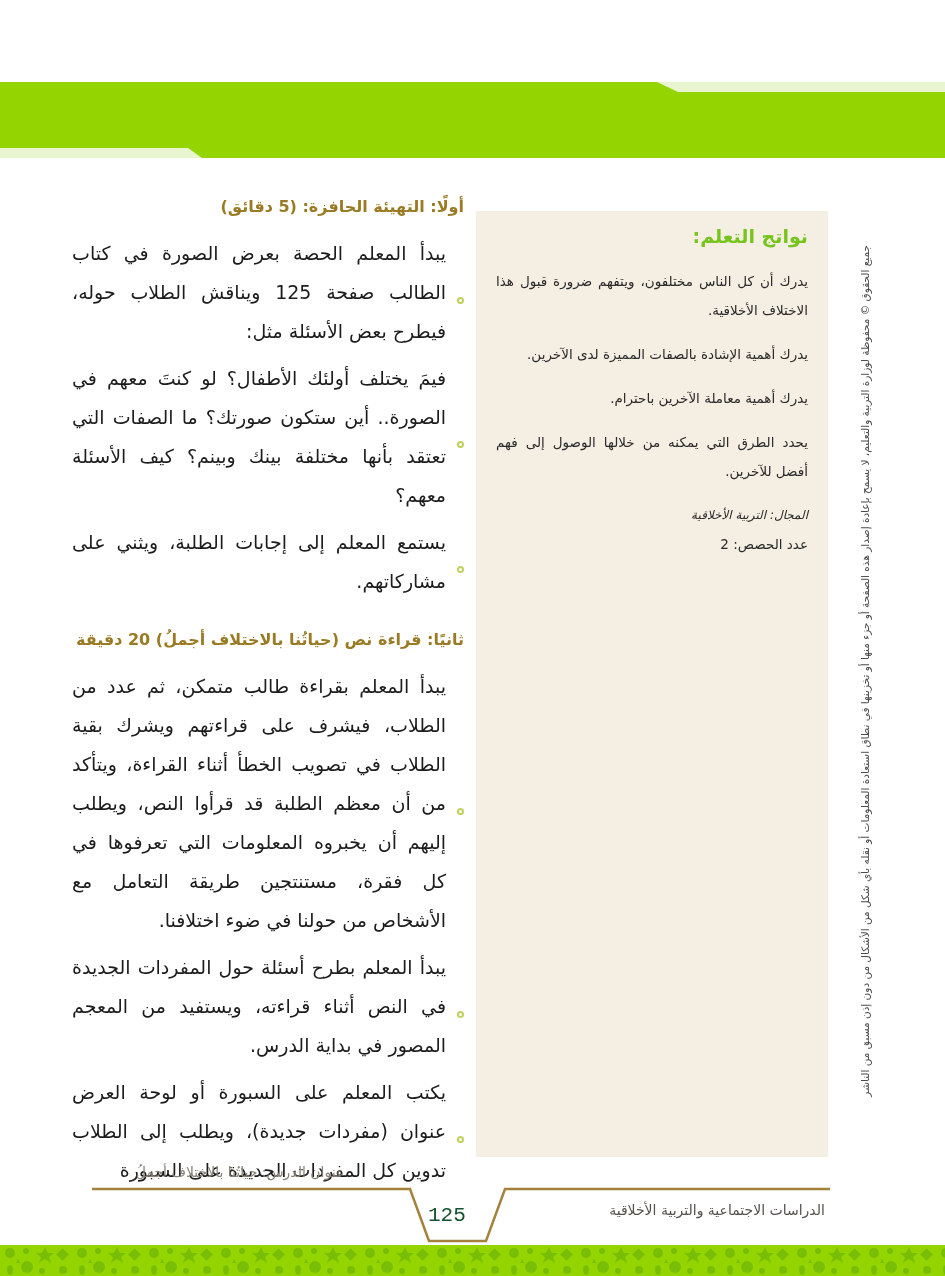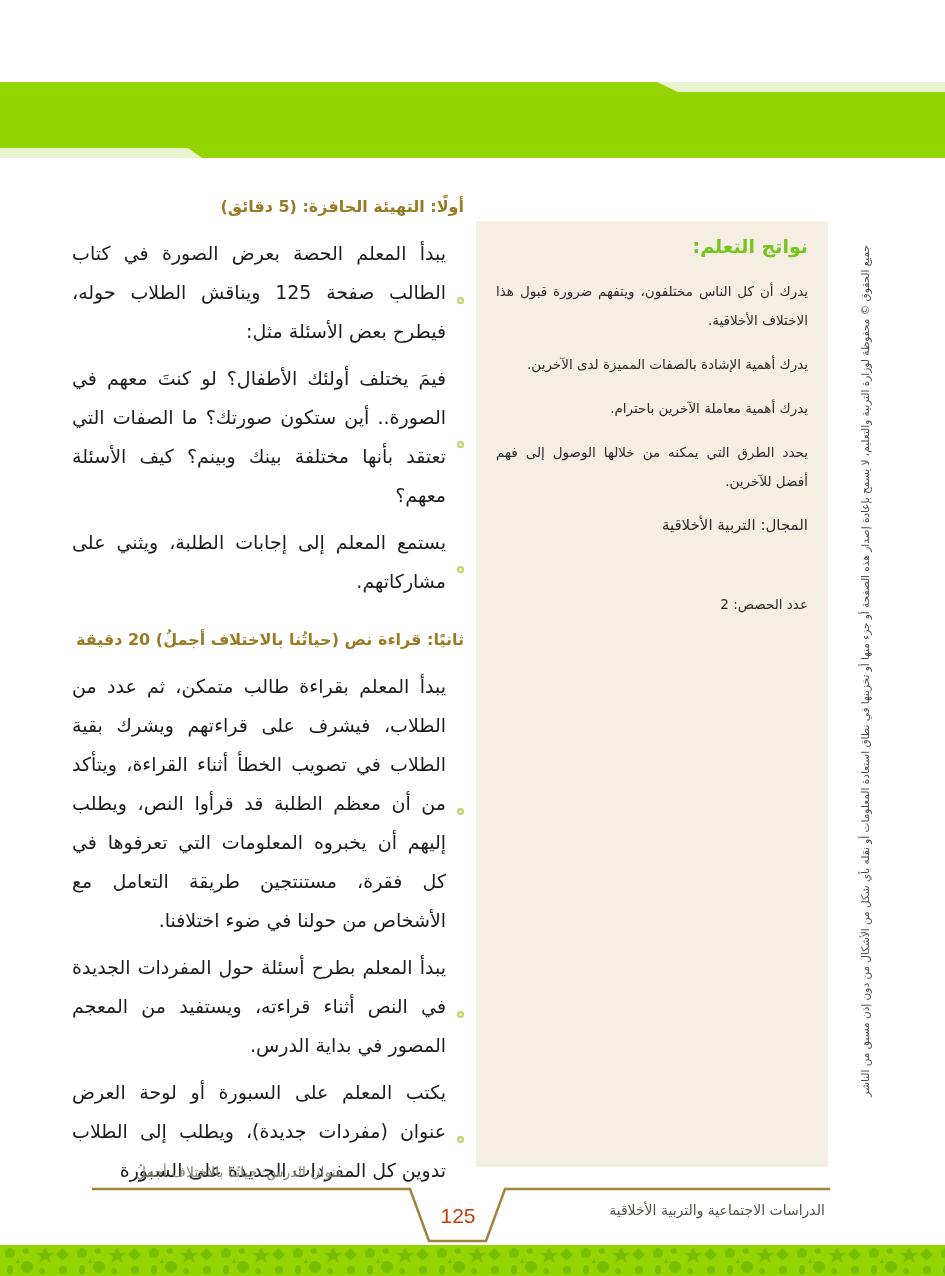--- a/index.html
+++ b/index.html
@@ -16,38 +16,38 @@
   
   .main { position:absolute; top:192px; left:72px; width:392px; direction:rtl; color:#1c1c1c; }
   .section { margin-bottom:24px; }
   .section-heading { font-size:16px; font-weight:bold; color:#9a7a23; margin-bottom:12px; line-height:30px; }
   .bullet { display:flex; align-items:center; margin-bottom:8px; }
   .bullet-dot { flex:0 0 auto; width:7px; height:7px; border:2px solid #bcd35f; border-radius:50%;
                 margin-top:15px; margin-left:11px; background:transparent; }
   .bullet-text { flex:1 1 auto; font-size:19px; line-height:39px; text-align:justify; }
 
   
-  .sidebar { position:absolute; top:221px; left:476px; width:352px; height:946px; background:#f4eee3;
+  .sidebar { position:absolute; top:211px; left:476px; width:352px; height:946px; background:#f4eee3;
              direction:rtl; padding:14px 20px 20px 20px; color:#2a2a2a; }
   .sidebar-title { font-size:19px; font-weight:bold; color:#76c41c; margin-bottom:20px; }
   .outcome { font-size:13.5px; line-height:29px; text-align:justify; margin-bottom:15px; }
-  .sidebar-domain { font-size:15px; line-height:29px; margin-bottom:0; }
-  .sidebar-sessions { font-size:13.5px; line-height:29px; margin-top:50px; }
+  .sidebar-domain { font-size:12px; line-height:29px; margin-bottom:0;font-style:italic; }
+  .sidebar-sessions { font-size:13.5px; line-height:29px; }
 
   
   .copyright { position:absolute; left:866px; top:670px; width:850px; height:14px;
                transform:translate(-50%,-50%) rotate(-90deg); font-size:10.5px; color:#4a4a4a;
                direction:rtl; text-align:center; white-space:nowrap; }
 
   
   .footer-svg { position:absolute; top:1184px; left:0; }
   .footer-lesson { position:absolute; top:1164px; left:90px; width:300px; text-align:center;
                    direction:rtl; font-size:14px; color:#8a8278; }
-  .footer-page { position:absolute; top:1204px; left:428px; width:60px; text-align:center;
-                 font-family:Liberation Sans, sans-serif; font-size:21px; color:#c2410c; }
+  .footer-page { position:absolute; top:1204px; left:428px; width:60px; text-align:left;
+                 font-family:Liberation Mono, monospace; font-size:21px; color:#14532d; }
   .footer-subject { position:absolute; top:1202px; left:572px; width:290px; text-align:center;
                     direction:rtl; font-size:14px; color:#55504a; }
   .pattern-band { position:absolute; bottom:0; left:0; }
 </style>
 </head>
 <body>
 
 <div class="page">
 
   <div class="top-band">

